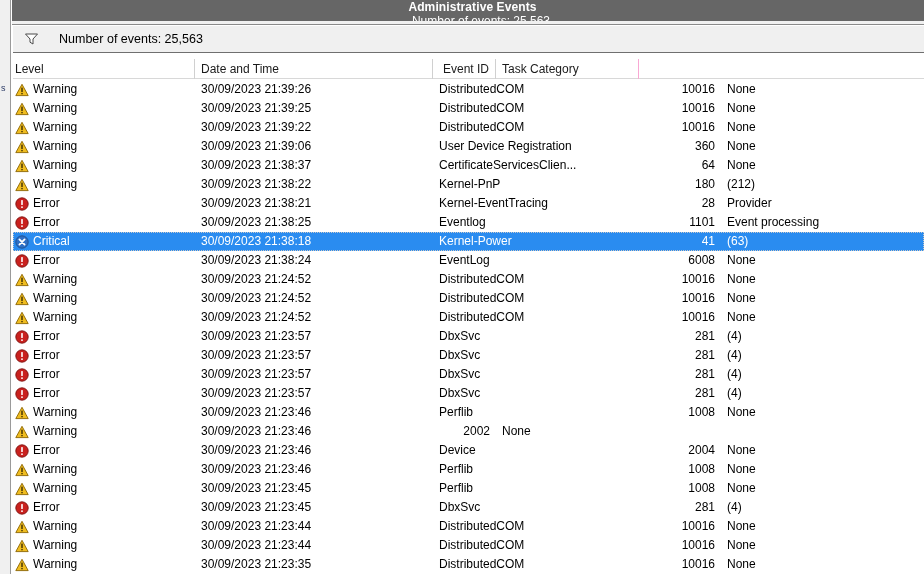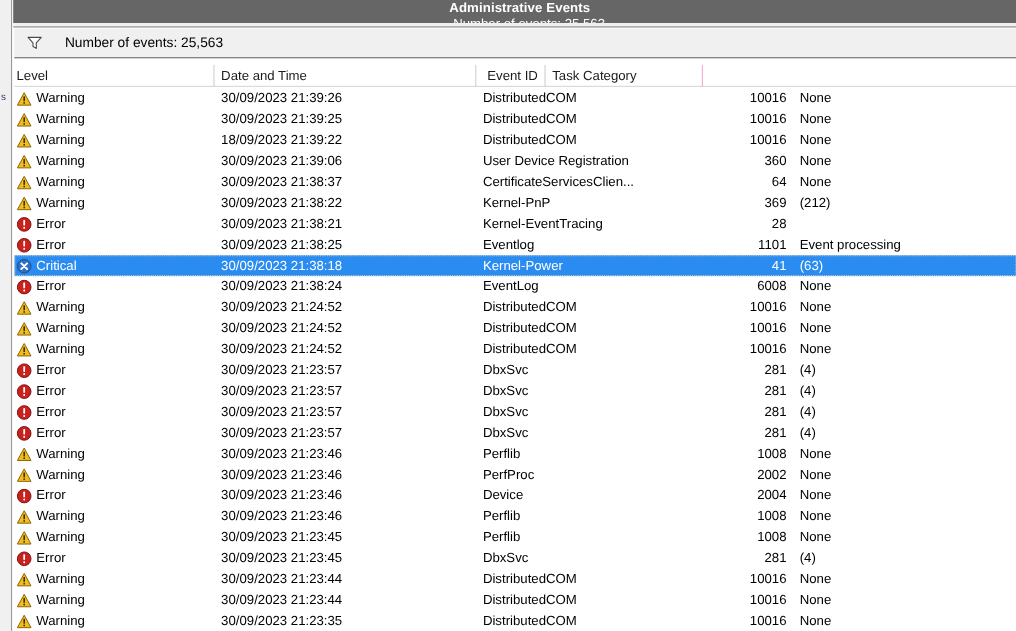--- a/index.html
+++ b/index.html
@@ -244,21 +244,21 @@
       </div>
       <div class="row">
         <div class="cell c-level">
           <svg class="lvl-icon" viewBox="0 0 14 14" aria-hidden="true">
       <path d="M7 1.3 L13.2 12.6 L0.8 12.6 Z" fill="#f0bd20" stroke="#8a6400" stroke-width="0.9" stroke-linejoin="round"></path>
       <rect x="6.3" y="4.6" width="1.4" height="4.4" fill="#3a2c00"></rect>
       <rect x="6.3" y="9.9" width="1.4" height="1.4" fill="#3a2c00"></rect>
     </svg>
           <span class="lvl-text">Warning</span>
         </div>
-        <div class="cell c-date">18/09/2023 21:39:22</div>
+        <div class="cell c-date">30/09/2023 21:39:22</div>
         <div class="cell c-source">DistributedCOM</div>
         <div class="cell c-eventid num">10016</div>
         <div class="cell c-task">None</div>
         <div class="cell c-tail"></div>
       </div>
       <div class="row">
         <div class="cell c-level">
           <svg class="lvl-icon" viewBox="0 0 14 14" aria-hidden="true">
       <path d="M7 1.3 L13.2 12.6 L0.8 12.6 Z" fill="#f0bd20" stroke="#8a6400" stroke-width="0.9" stroke-linejoin="round"></path>
       <rect x="6.3" y="4.6" width="1.4" height="4.4" fill="#3a2c00"></rect>
@@ -291,36 +291,37 @@
         <div class="cell c-level">
           <svg class="lvl-icon" viewBox="0 0 14 14" aria-hidden="true">
       <path d="M7 1.3 L13.2 12.6 L0.8 12.6 Z" fill="#f0bd20" stroke="#8a6400" stroke-width="0.9" stroke-linejoin="round"></path>
       <rect x="6.3" y="4.6" width="1.4" height="4.4" fill="#3a2c00"></rect>
       <rect x="6.3" y="9.9" width="1.4" height="1.4" fill="#3a2c00"></rect>
     </svg>
           <span class="lvl-text">Warning</span>
         </div>
         <div class="cell c-date">30/09/2023 21:38:22</div>
         <div class="cell c-source">Kernel-PnP</div>
-        <div class="cell c-eventid num">369</div>
+        <div class="cell c-eventid num">180</div>
         <div class="cell c-task">(212)</div>
         <div class="cell c-tail"></div>
       </div>
       <div class="row">
         <div class="cell c-level">
           <svg class="lvl-icon" viewBox="0 0 14 14" aria-hidden="true">
       <circle cx="7" cy="7" r="6.2" fill="#c9211e" stroke="#7d1210" stroke-width="0.9"></circle>
       <rect x="6.2" y="2.9" width="1.6" height="5.2" rx="0.6" fill="#ffffff"></rect>
       <rect x="6.2" y="9.2" width="1.6" height="1.8" rx="0.6" fill="#ffffff"></rect>
     </svg>
           <span class="lvl-text">Error</span>
         </div>
         <div class="cell c-date">30/09/2023 21:38:21</div>
         <div class="cell c-source">Kernel-EventTracing</div>
         <div class="cell c-eventid num">28</div>
+        <div class="cell c-task">Provider</div>
         <div class="cell c-tail"></div>
       </div>
       <div class="row">
         <div class="cell c-level">
           <svg class="lvl-icon" viewBox="0 0 14 14" aria-hidden="true">
       <circle cx="7" cy="7" r="6.2" fill="#c9211e" stroke="#7d1210" stroke-width="0.9"></circle>
       <rect x="6.2" y="2.9" width="1.6" height="5.2" rx="0.6" fill="#ffffff"></rect>
       <rect x="6.2" y="9.2" width="1.6" height="1.8" rx="0.6" fill="#ffffff"></rect>
     </svg>
           <span class="lvl-text">Error</span>
@@ -483,21 +484,20 @@
       <div class="row">
         <div class="cell c-level">
           <svg class="lvl-icon" viewBox="0 0 14 14" aria-hidden="true">
       <path d="M7 1.3 L13.2 12.6 L0.8 12.6 Z" fill="#f0bd20" stroke="#8a6400" stroke-width="0.9" stroke-linejoin="round"></path>
       <rect x="6.3" y="4.6" width="1.4" height="4.4" fill="#3a2c00"></rect>
       <rect x="6.3" y="9.9" width="1.4" height="1.4" fill="#3a2c00"></rect>
     </svg>
           <span class="lvl-text">Warning</span>
         </div>
         <div class="cell c-date">30/09/2023 21:23:46</div>
-        <div class="cell c-source">PerfProc</div>
         <div class="cell c-eventid num">2002</div>
         <div class="cell c-task">None</div>
         <div class="cell c-tail"></div>
       </div>
       <div class="row">
         <div class="cell c-level">
           <svg class="lvl-icon" viewBox="0 0 14 14" aria-hidden="true">
       <circle cx="7" cy="7" r="6.2" fill="#c9211e" stroke="#7d1210" stroke-width="0.9"></circle>
       <rect x="6.2" y="2.9" width="1.6" height="5.2" rx="0.6" fill="#ffffff"></rect>
       <rect x="6.2" y="9.2" width="1.6" height="1.8" rx="0.6" fill="#ffffff"></rect>

